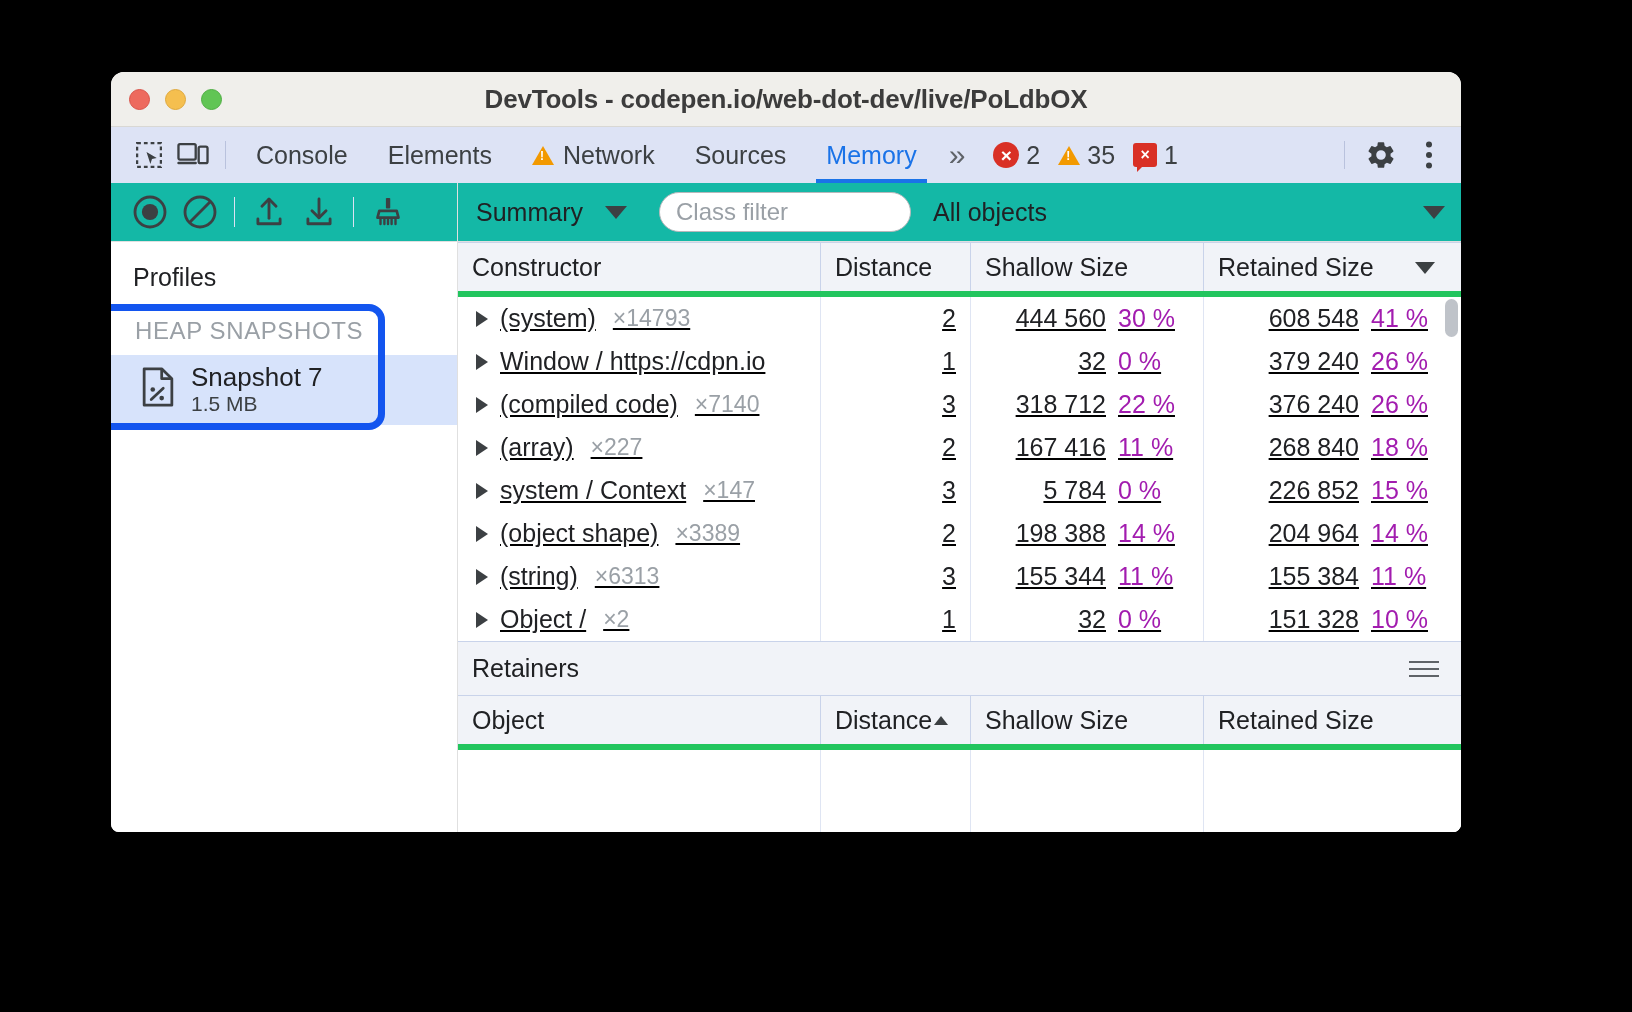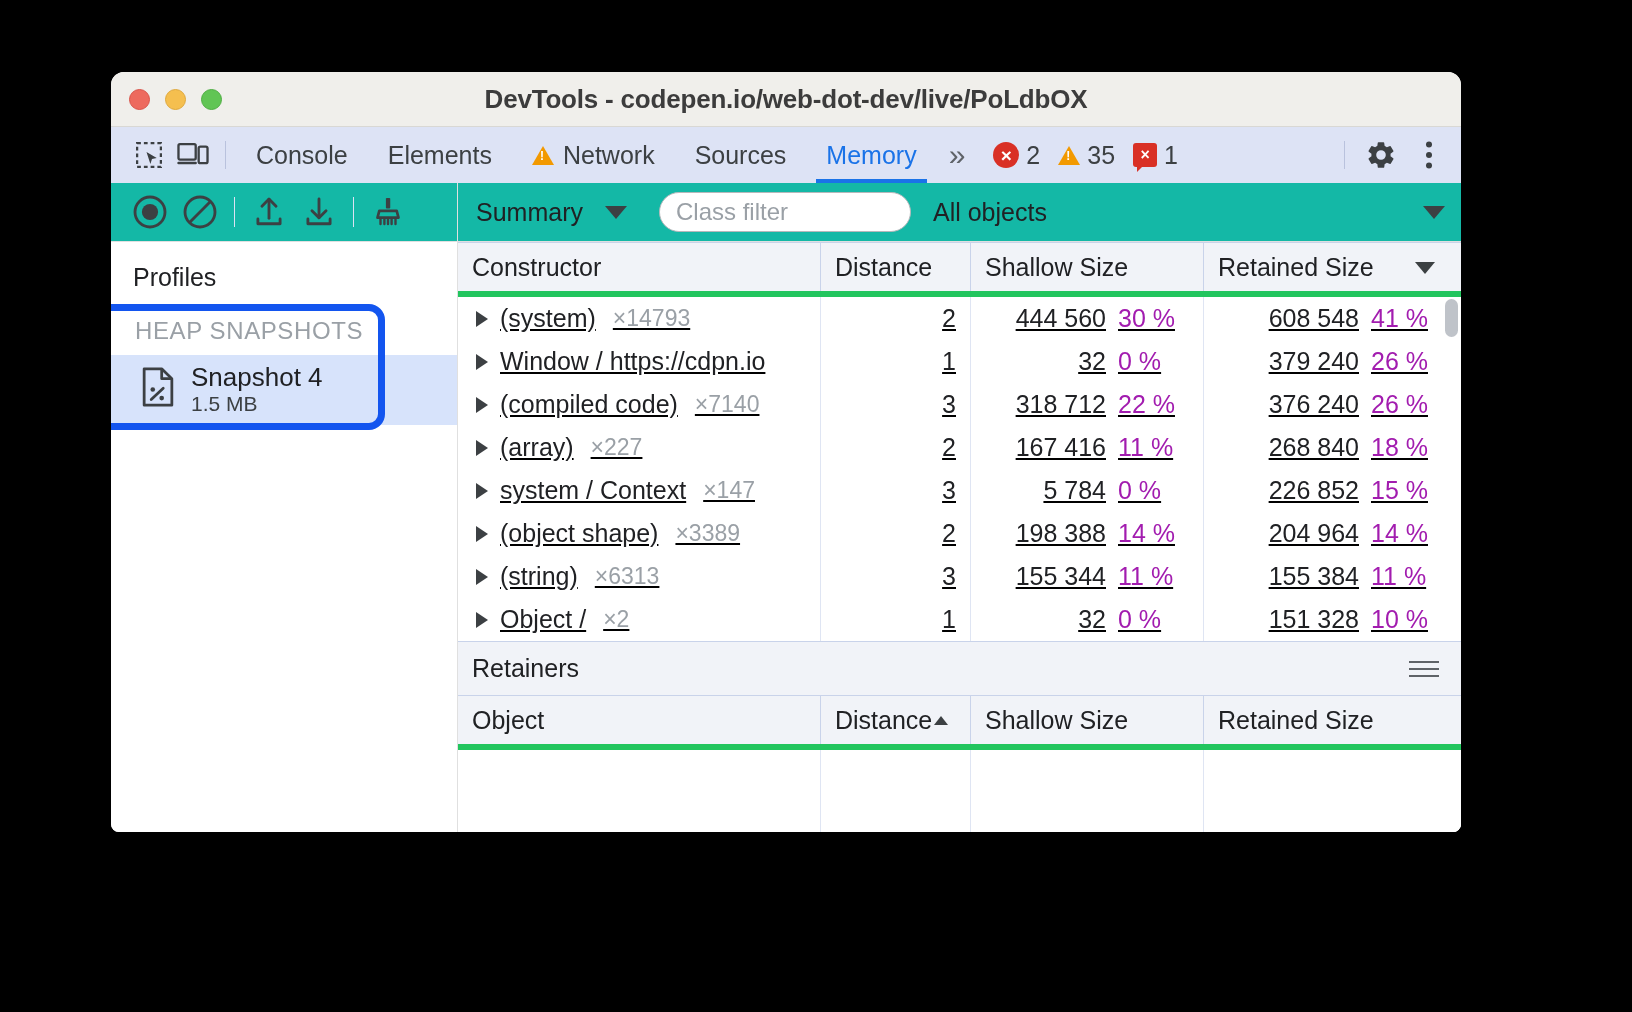--- a/index.html
+++ b/index.html
@@ -640,21 +640,21 @@
           <span>
             <svg width="34" height="40" viewBox="0 0 22 26">
               <path d="M2 1.2h11.4L20 7.6V24.8H2Z" fill="none" stroke="#3c4043" stroke-width="1.8" stroke-linejoin="round"></path>
               <path d="M13.4 1.2V7.6H20" fill="none" stroke="#3c4043" stroke-width="1.8" stroke-linejoin="round"></path>
               <circle cx="7.6" cy="14.6" r="1.5" fill="#3c4043"></circle>
               <circle cx="13.4" cy="20.2" r="1.5" fill="#3c4043"></circle>
               <path d="M14.4 13.8 6.6 21.2" stroke="#3c4043" stroke-width="1.8" stroke-linecap="round"></path>
             </svg>
           </span>
           <span class="snap-text">
-            <div class="snap-name">Snapshot 4</div>
+            <div class="snap-name">Snapshot 7</div>
             <div class="snap-size">1.5 MB</div>
           </span>
         </div>
         <div class="highlight-box"></div>
       </div>
 
       <div class="main">
 
         <div class="grid-header">
           <div class="gh-cell col-constructor">

